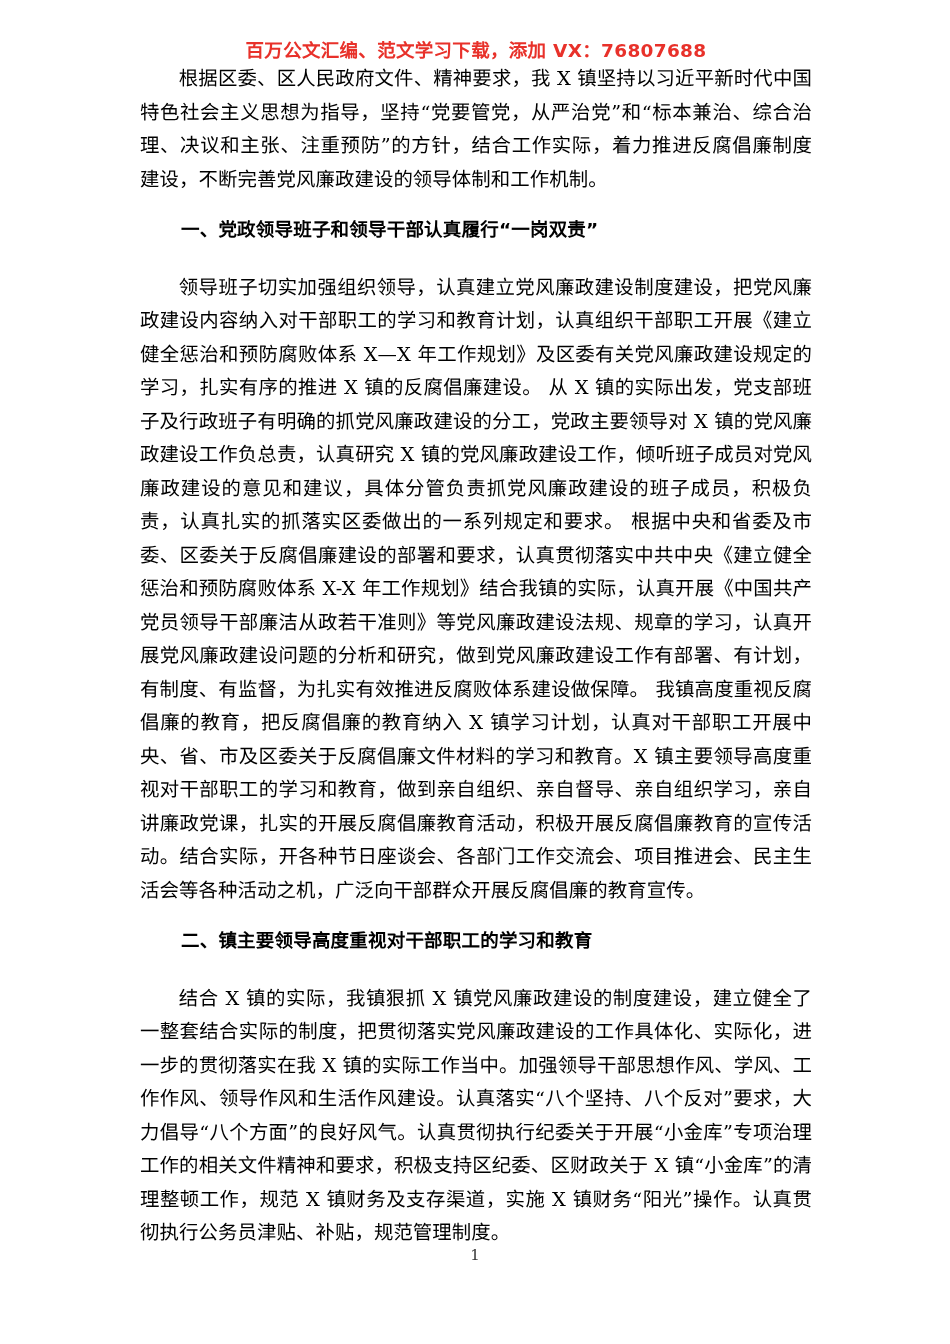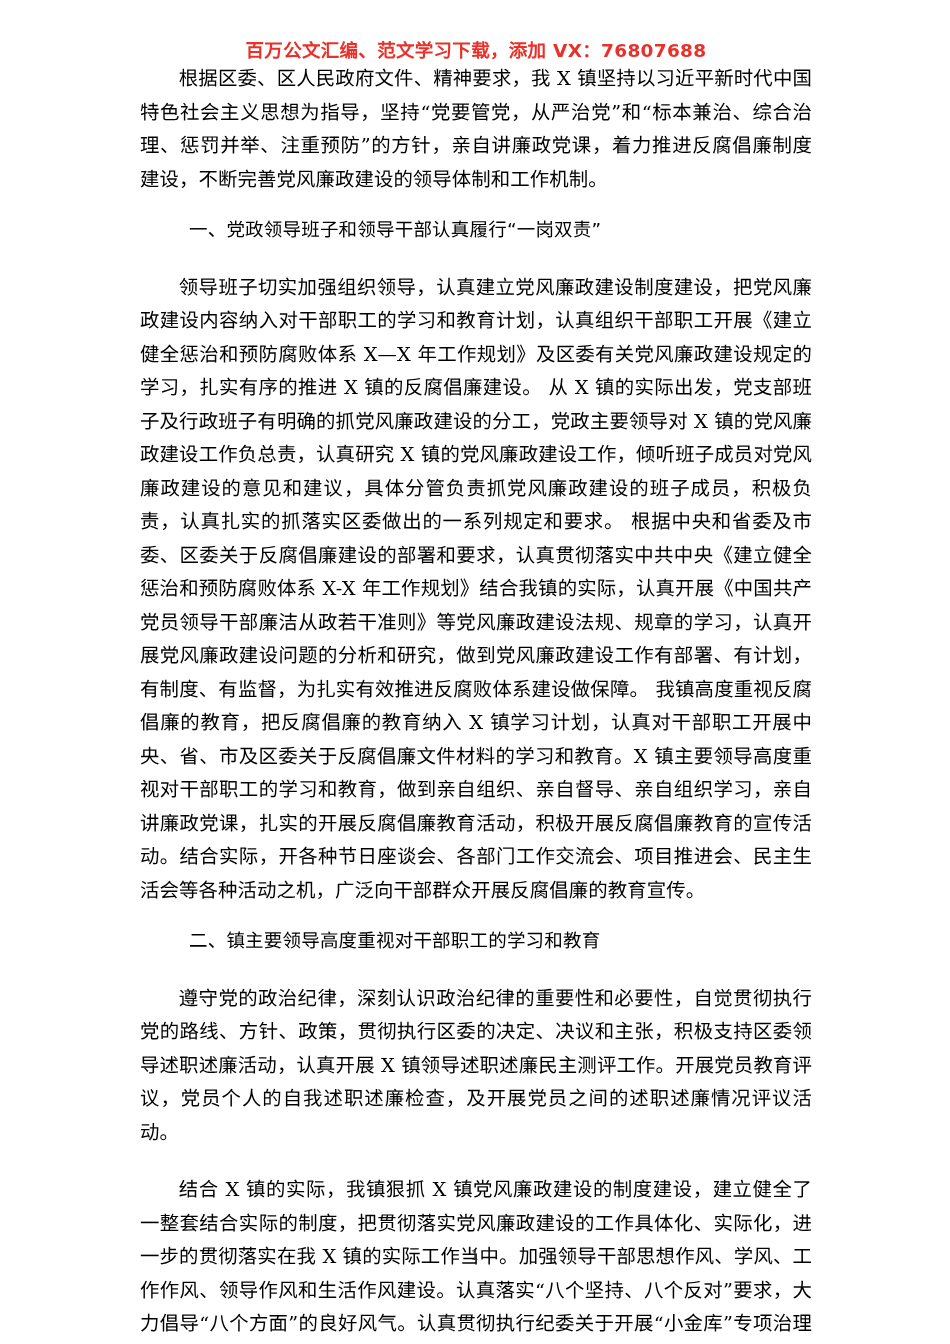--- a/index.html
+++ b/index.html
@@ -49,24 +49,24 @@
     text-indent: 2em;
     margin: 0;
     letter-spacing: 0.1px;
   }
   .para-gap {
     margin-top: 24px;
   }
   .heading {
     font-family: "DejaVu Sans", "Liberation Sans", sans-serif;
     font-size: 18.5px;
-    font-weight: normal;
+    font-weight: bold;
     line-height: 33.5px;
     text-indent: 2em;
-    margin: 12px;
+    margin: 4px;
     letter-spacing: 0.2px;
   }
   .heading-block {
     margin-top: 17px;
     margin-bottom: 14px;
   }
   .page-number {
     position: absolute;
     left: 0;
     right: 0;
@@ -80,25 +80,24 @@
 </head>
 <body>
 
 <div class="page">
 
   <div class="content">
 
     <div class="ad-banner">百万公文汇编、范文学习下载，添加 VX：76807688</div>
 
     <div id="blocks-container">
-        <p class="body-text">根据区委、区人民政府文件、精神要求，我 X 镇坚持以习近平新时代中国特色社会主义思想为指导，坚持“党要管党，从严治党”和“标本兼治、综合治理、惩罚并举、注重预防”的方针，亲自讲廉政党课，着力推进反腐倡廉制度建设，不断完善党风廉政建设的领导体制和工作机制。</p>
+        <p class="body-text">根据区委、区人民政府文件、精神要求，我 X 镇坚持以习近平新时代中国特色社会主义思想为指导，坚持“党要管党，从严治党”和“标本兼治、综合治理、决议和主张、注重预防”的方针，结合工作实际，着力推进反腐倡廉制度建设，不断完善党风廉政建设的领导体制和工作机制。</p>
         <p class="heading heading-block">一、党政领导班子和领导干部认真履行“一岗双责”</p>
         <p class="body-text para-gap">领导班子切实加强组织领导，认真建立党风廉政建设制度建设，把党风廉政建设内容纳入对干部职工的学习和教育计划，认真组织干部职工开展《建立健全惩治和预防腐败体系 X—X 年工作规划》及区委有关党风廉政建设规定的学习，扎实有序的推进 X 镇的反腐倡廉建设。 从 X 镇的实际出发，党支部班子及行政班子有明确的抓党风廉政建设的分工，党政主要领导对 X 镇的党风廉政建设工作负总责，认真研究 X 镇的党风廉政建设工作，倾听班子成员对党风廉政建设的意见和建议，具体分管负责抓党风廉政建设的班子成员，积极负责，认真扎实的抓落实区委做出的一系列规定和要求。 根据中央和省委及市委、区委关于反腐倡廉建设的部署和要求，认真贯彻落实中共中央《建立健全惩治和预防腐败体系 X-X 年工作规划》结合我镇的实际，认真开展《中国共产党员领导干部廉洁从政若干准则》等党风廉政建设法规、规章的学习，认真开展党风廉政建设问题的分析和研究，做到党风廉政建设工作有部署、有计划，有制度、有监督，为扎实有效推进反腐败体系建设做保障。 我镇高度重视反腐倡廉的教育，把反腐倡廉的教育纳入 X 镇学习计划，认真对干部职工开展中央、省、市及区委关于反腐倡廉文件材料的学习和教育。X 镇主要领导高度重视对干部职工的学习和教育，做到亲自组织、亲自督导、亲自组织学习，亲自讲廉政党课，扎实的开展反腐倡廉教育活动，积极开展反腐倡廉教育的宣传活动。结合实际，开各种节日座谈会、各部门工作交流会、项目推进会、民主生活会等各种活动之机，广泛向干部群众开展反腐倡廉的教育宣传。</p>
         <p class="heading heading-block">二、镇主要领导高度重视对干部职工的学习和教育</p>
-        <p class="body-text para-gap">遵守党的政治纪律，深刻认识政治纪律的重要性和必要性，自觉贯彻执行党的路线、方针、政策，贯彻执行区委的决定、决议和主张，积极支持区委领导述职述廉活动，认真开展 X 镇领导述职述廉民主测评工作。开展党员教育评议，党员个人的自我述职述廉检查，及开展党员之间的述职述廉情况评议活动。</p>
         <p class="body-text para-gap">结合 X 镇的实际，我镇狠抓 X 镇党风廉政建设的制度建设，建立健全了一整套结合实际的制度，把贯彻落实党风廉政建设的工作具体化、实际化，进一步的贯彻落实在我 X 镇的实际工作当中。加强领导干部思想作风、学风、工作作风、领导作风和生活作风建设。认真落实“八个坚持、八个反对”要求，大力倡导“八个方面”的良好风气。认真贯彻执行纪委关于开展“小金库”专项治理工作的相关文件精神和要求，积极支持区纪委、区财政关于 X 镇“小金库”的清理整顿工作，规范 X 镇财务及支存渠道，实施 X 镇财务“阳光”操作。认真贯彻执行公务员津贴、补贴，规范管理制度。</p>
       </div>
 
   </div>
 
   <div class="page-number">1</div>
 
 </div>
 
 </body></html>

